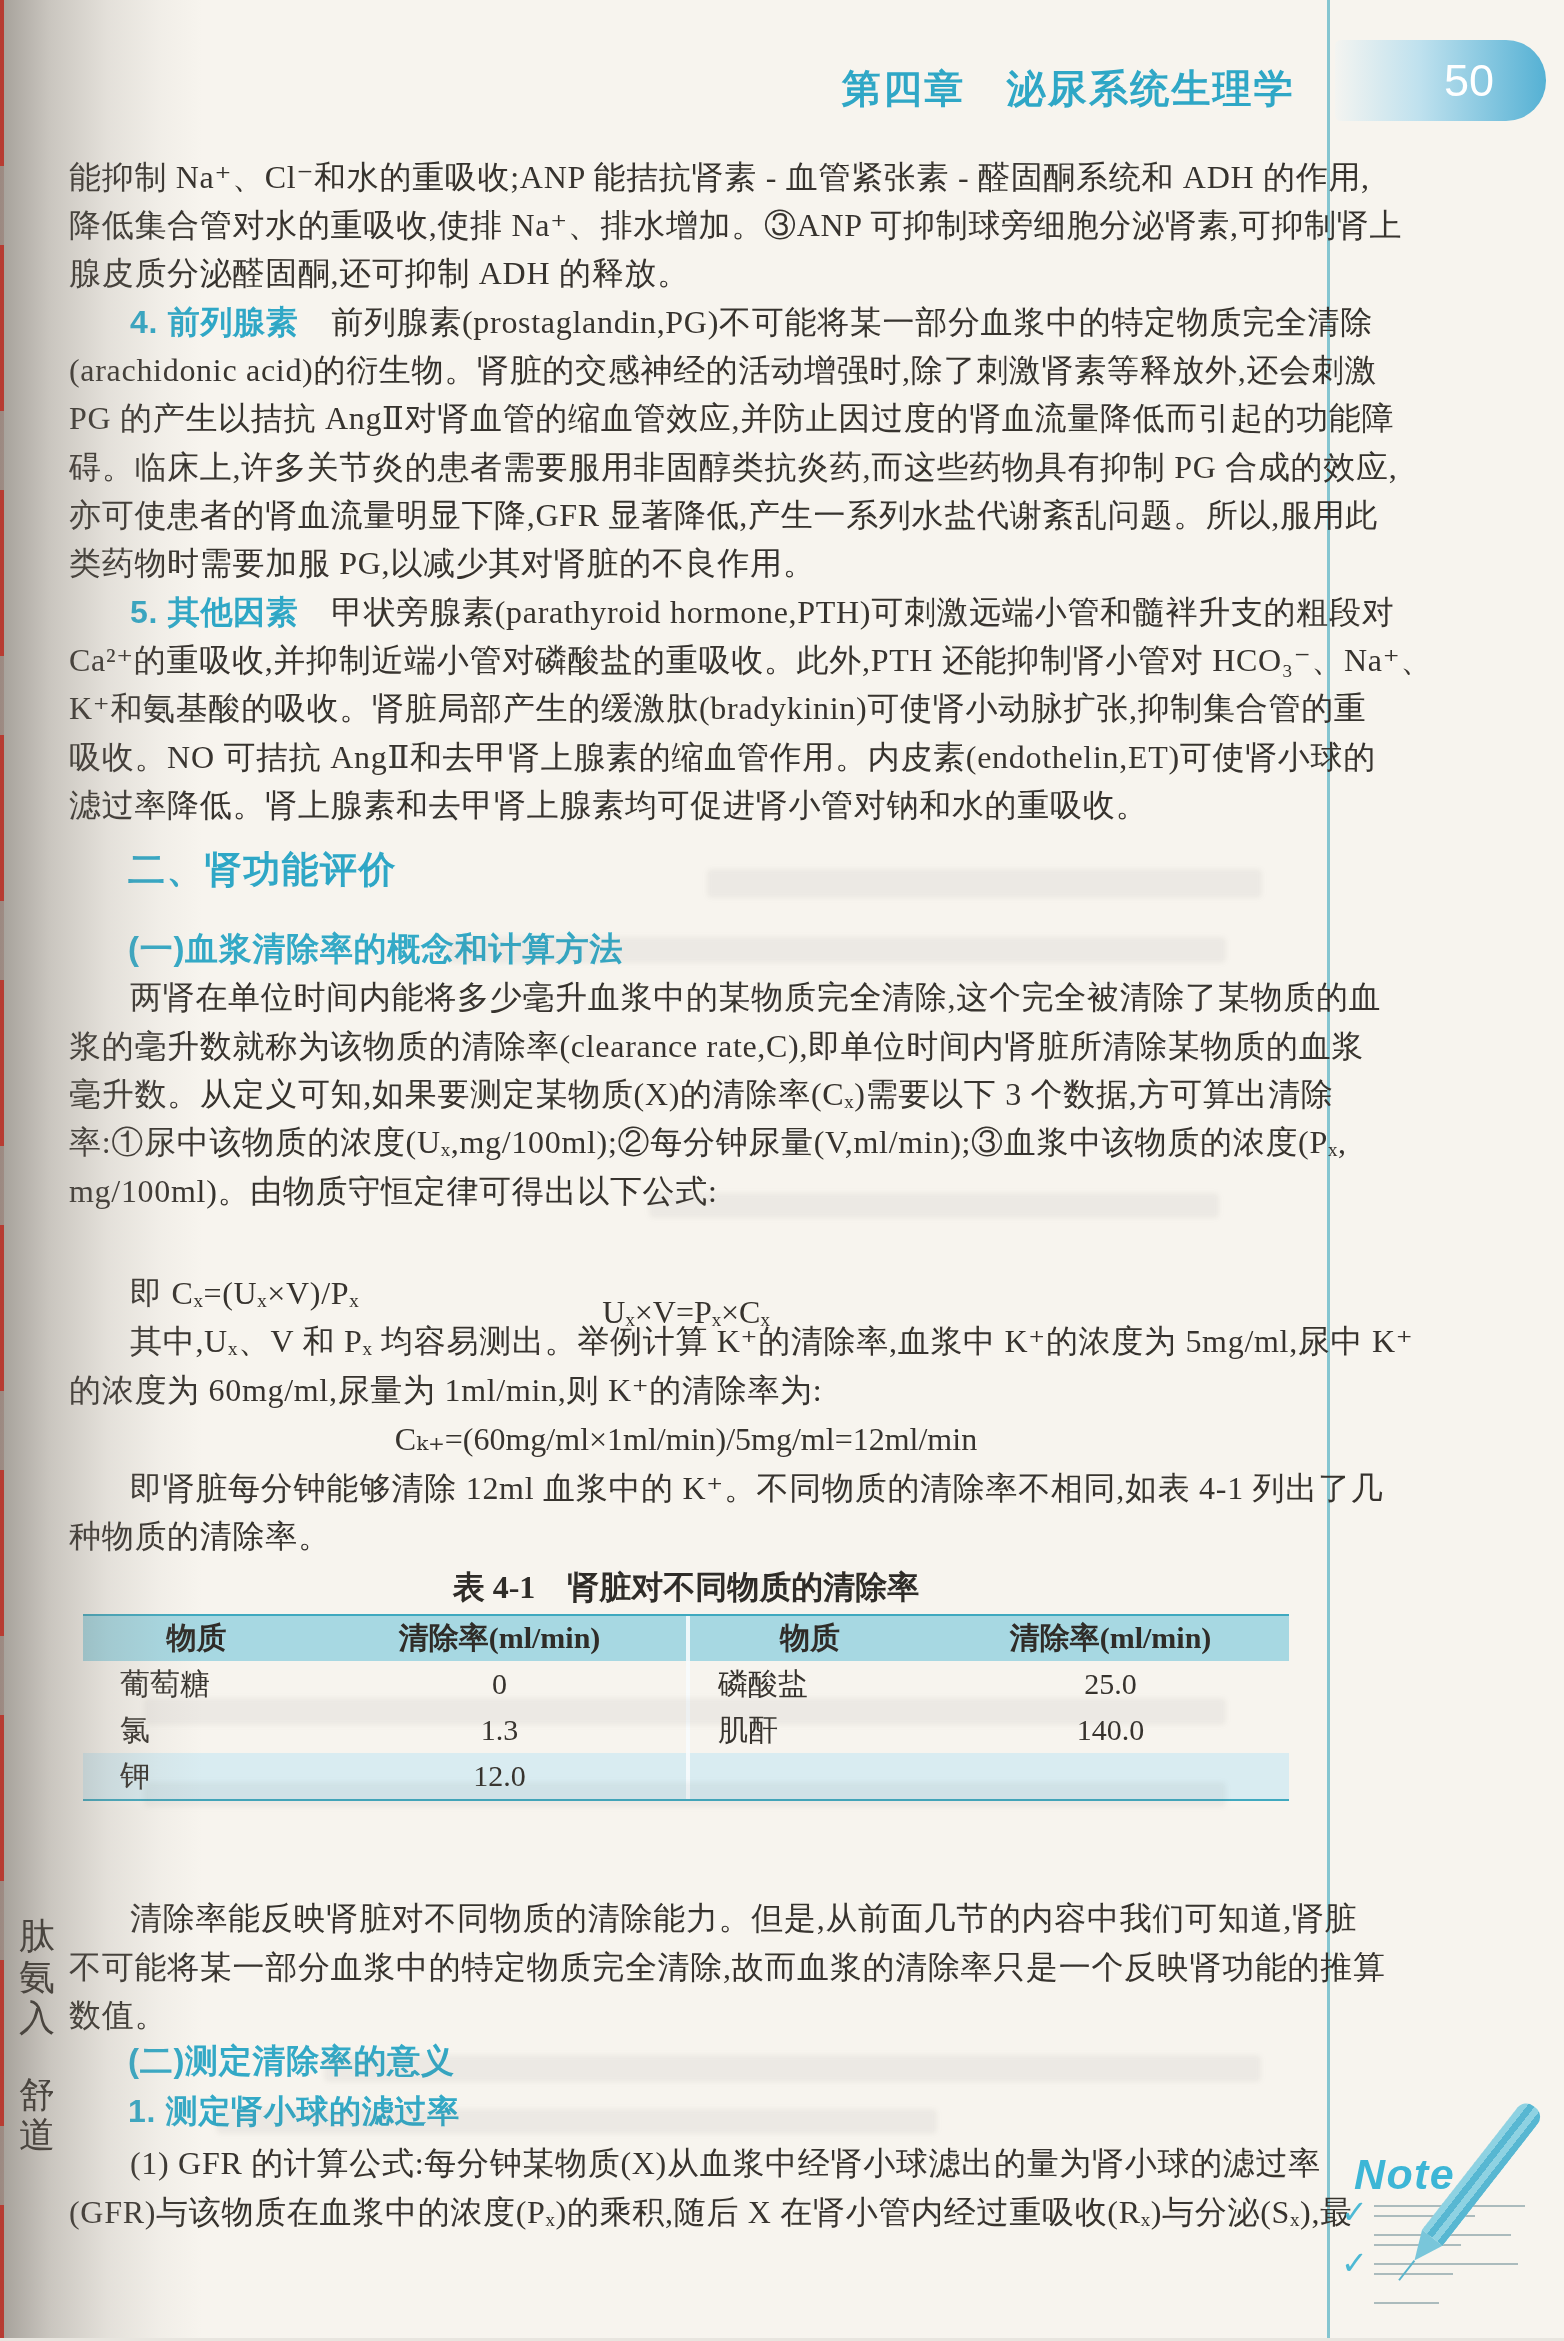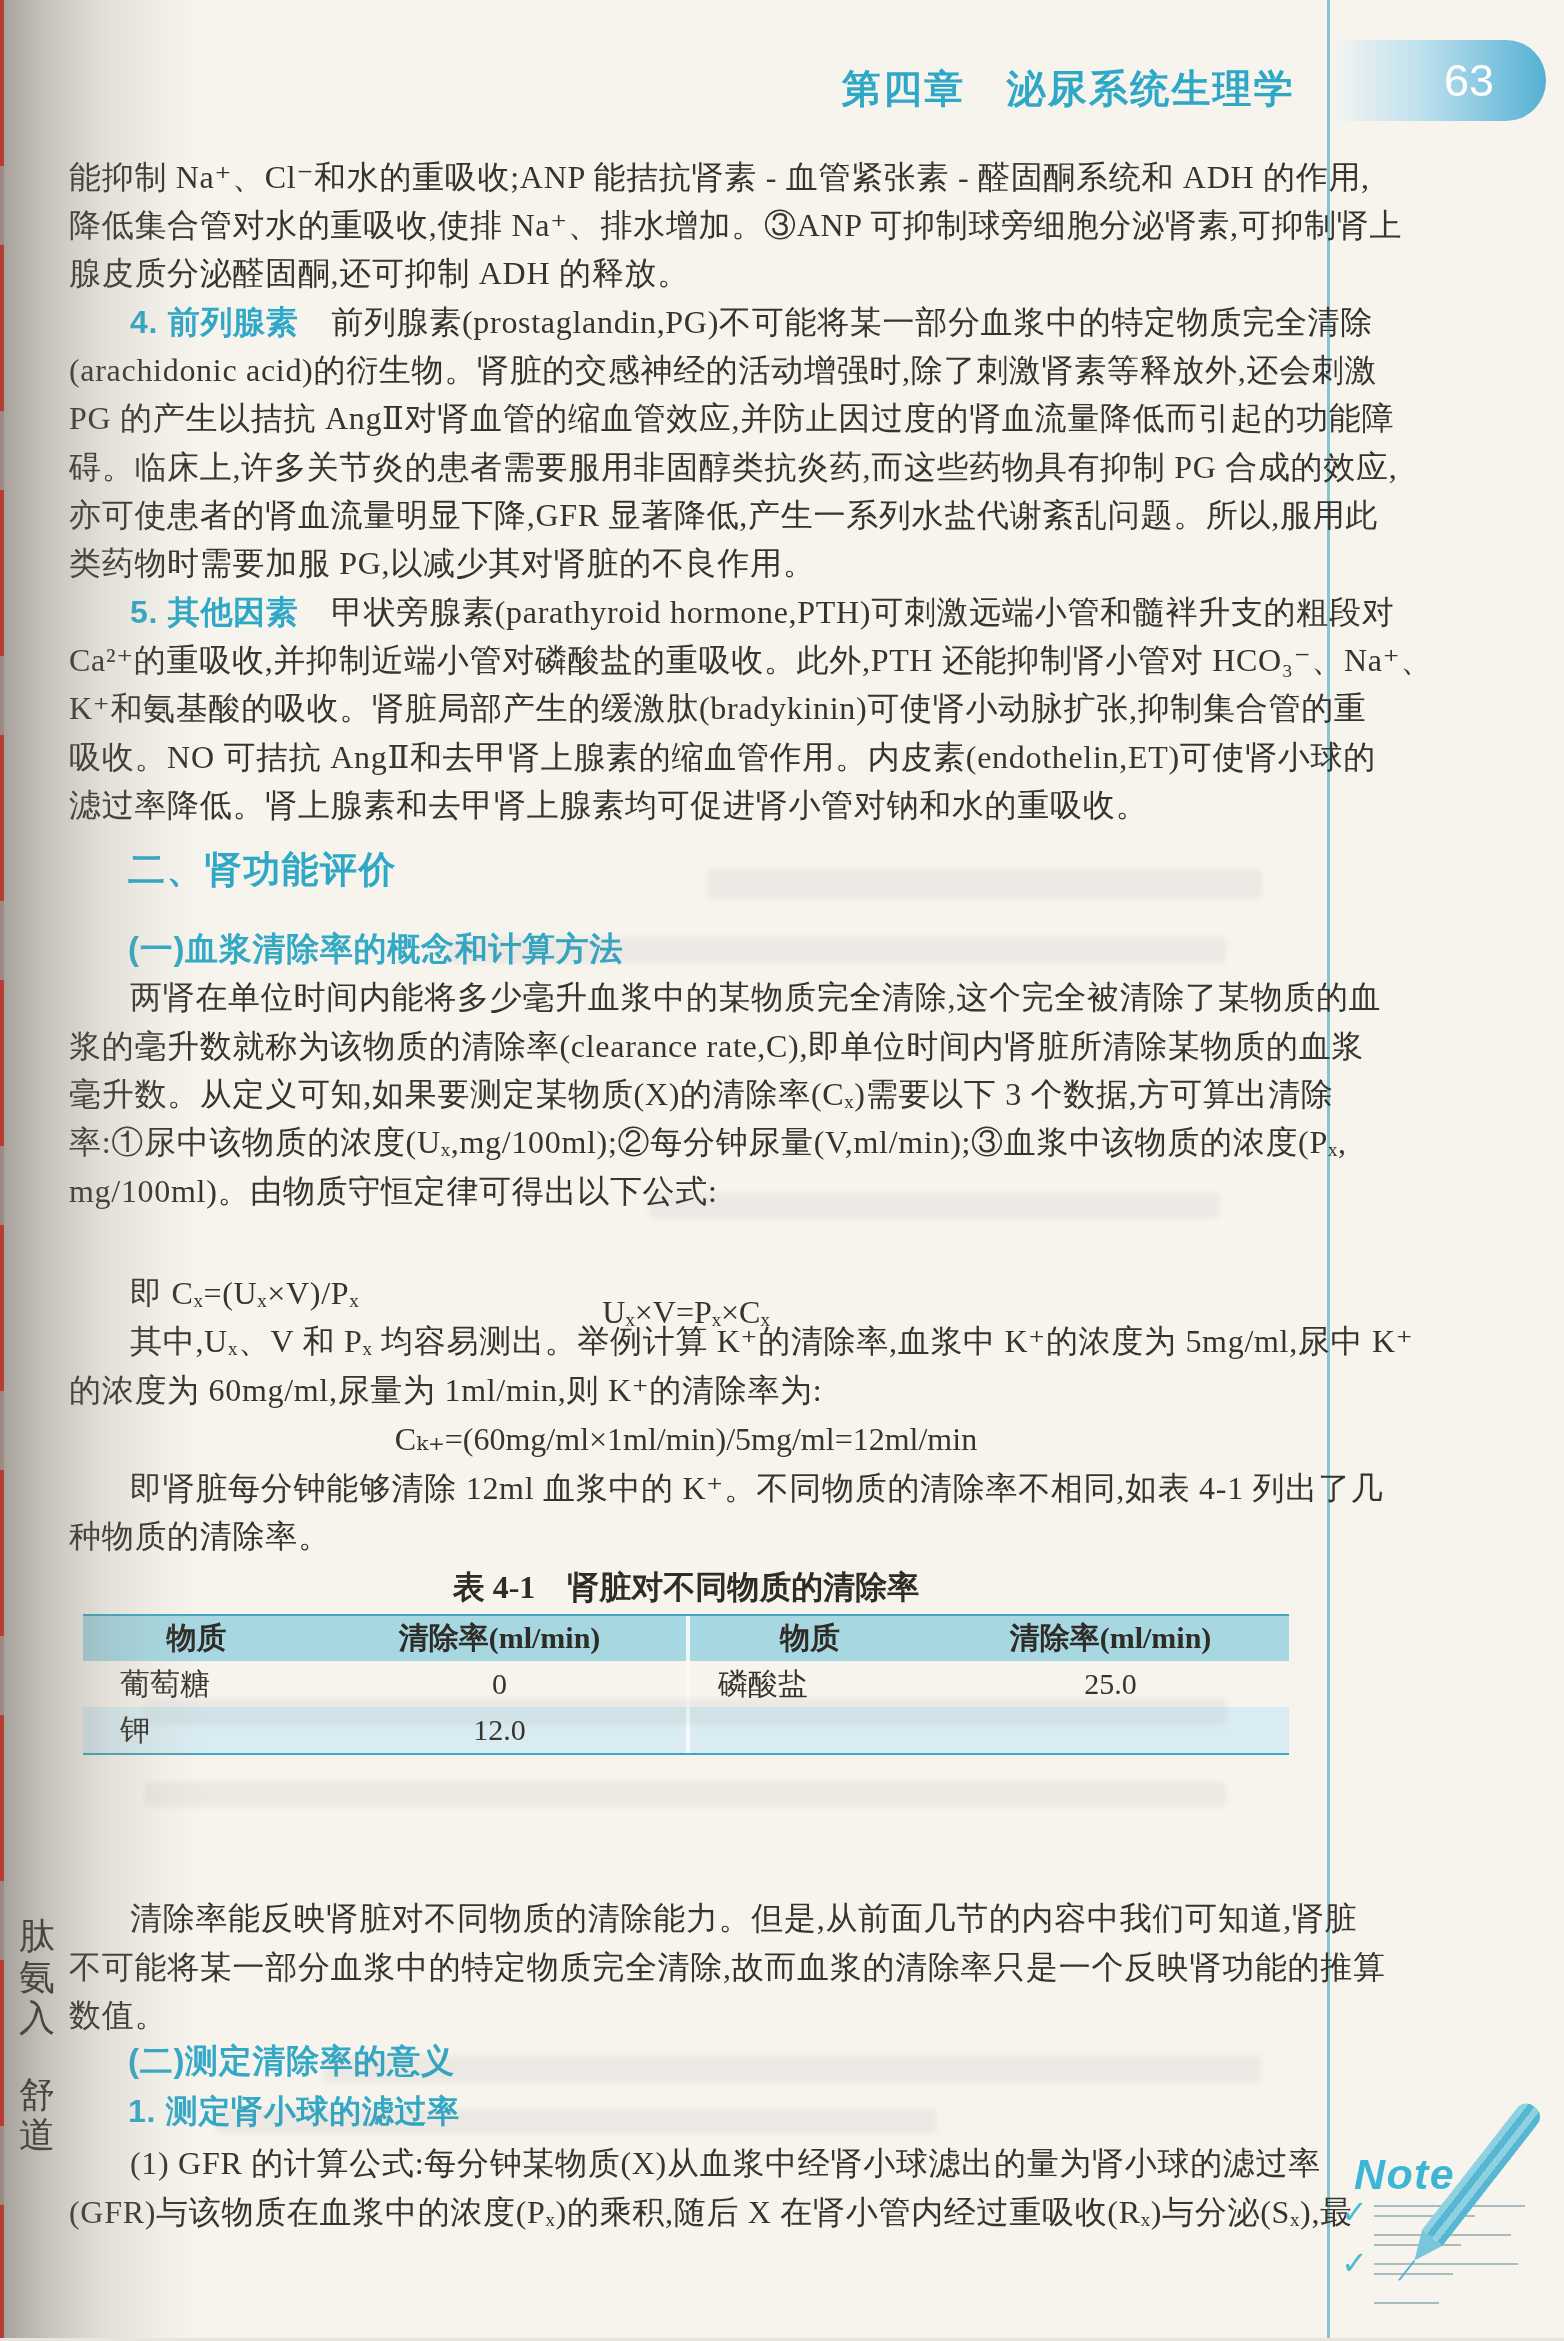--- a/index.html
+++ b/index.html
@@ -62,21 +62,21 @@
     border-top:29px solid #79c6da;}
   .pencil .lead-line{width:2.2px;height:24.5px;background:#58b4cc;margin-left:12.3px;}
 </style>
 </head>
 <body>
 
 <div class="page">
 
   <div class="chapter-title">第四章　泌尿系统生理学</div>
   <div class="page-badge">
-    <div class="num">63</div>
+    <div class="num">50</div>
   </div>
   <div class="right-rule"></div>
 
   <div class="tline" style="top:153px">能抑制 Na⁺、Cl⁻和水的重吸收;ANP 能拮抗肾素 - 血管紧张素 - 醛固酮系统和 ADH 的作用,</div>
   <div class="tline" style="top:201px">降低集合管对水的重吸收,使排 Na⁺、排水增加。③ANP 可抑制球旁细胞分泌肾素,可抑制肾上</div>
   <div class="tline" style="top:249px">腺皮质分泌醛固酮,还可抑制 ADH 的释放。</div>
 
   <div class="tline indent" style="top:298px">
     <span class="lead">4. 前列腺素</span><span>　前列腺素(prostaglandin,PG)不可能将某一部分血浆中的特定物质完全清除</span>
   </div>
@@ -121,20 +121,26 @@
       <div>清除率(ml/min)</div>
       <div>物质</div>
       <div>清除率(ml/min)</div>
     </div>
     <div class="tbl-row">
       <div class="name1">葡萄糖</div>
       <div class="val">0</div>
       <div class="name2">磷酸盐</div>
       <div class="val">25.0</div>
     </div>
+    <div class="tbl-row">
+      <div class="name1">氯</div>
+      <div class="val">1.3</div>
+      <div class="name2">肌酐</div>
+      <div class="val">140.0</div>
+    </div>
     <div class="tbl-row stripe">
       <div class="name1">钾</div>
       <div class="val">12.0</div>
       <div class="name2"></div>
       <div class="val"></div>
     </div>
     <div class="tbl-divider"></div>
   </div>
 
   <div class="tline indent" style="top:1894px">清除率能反映肾脏对不同物质的清除能力。但是,从前面几节的内容中我们可知道,肾脏</div>

